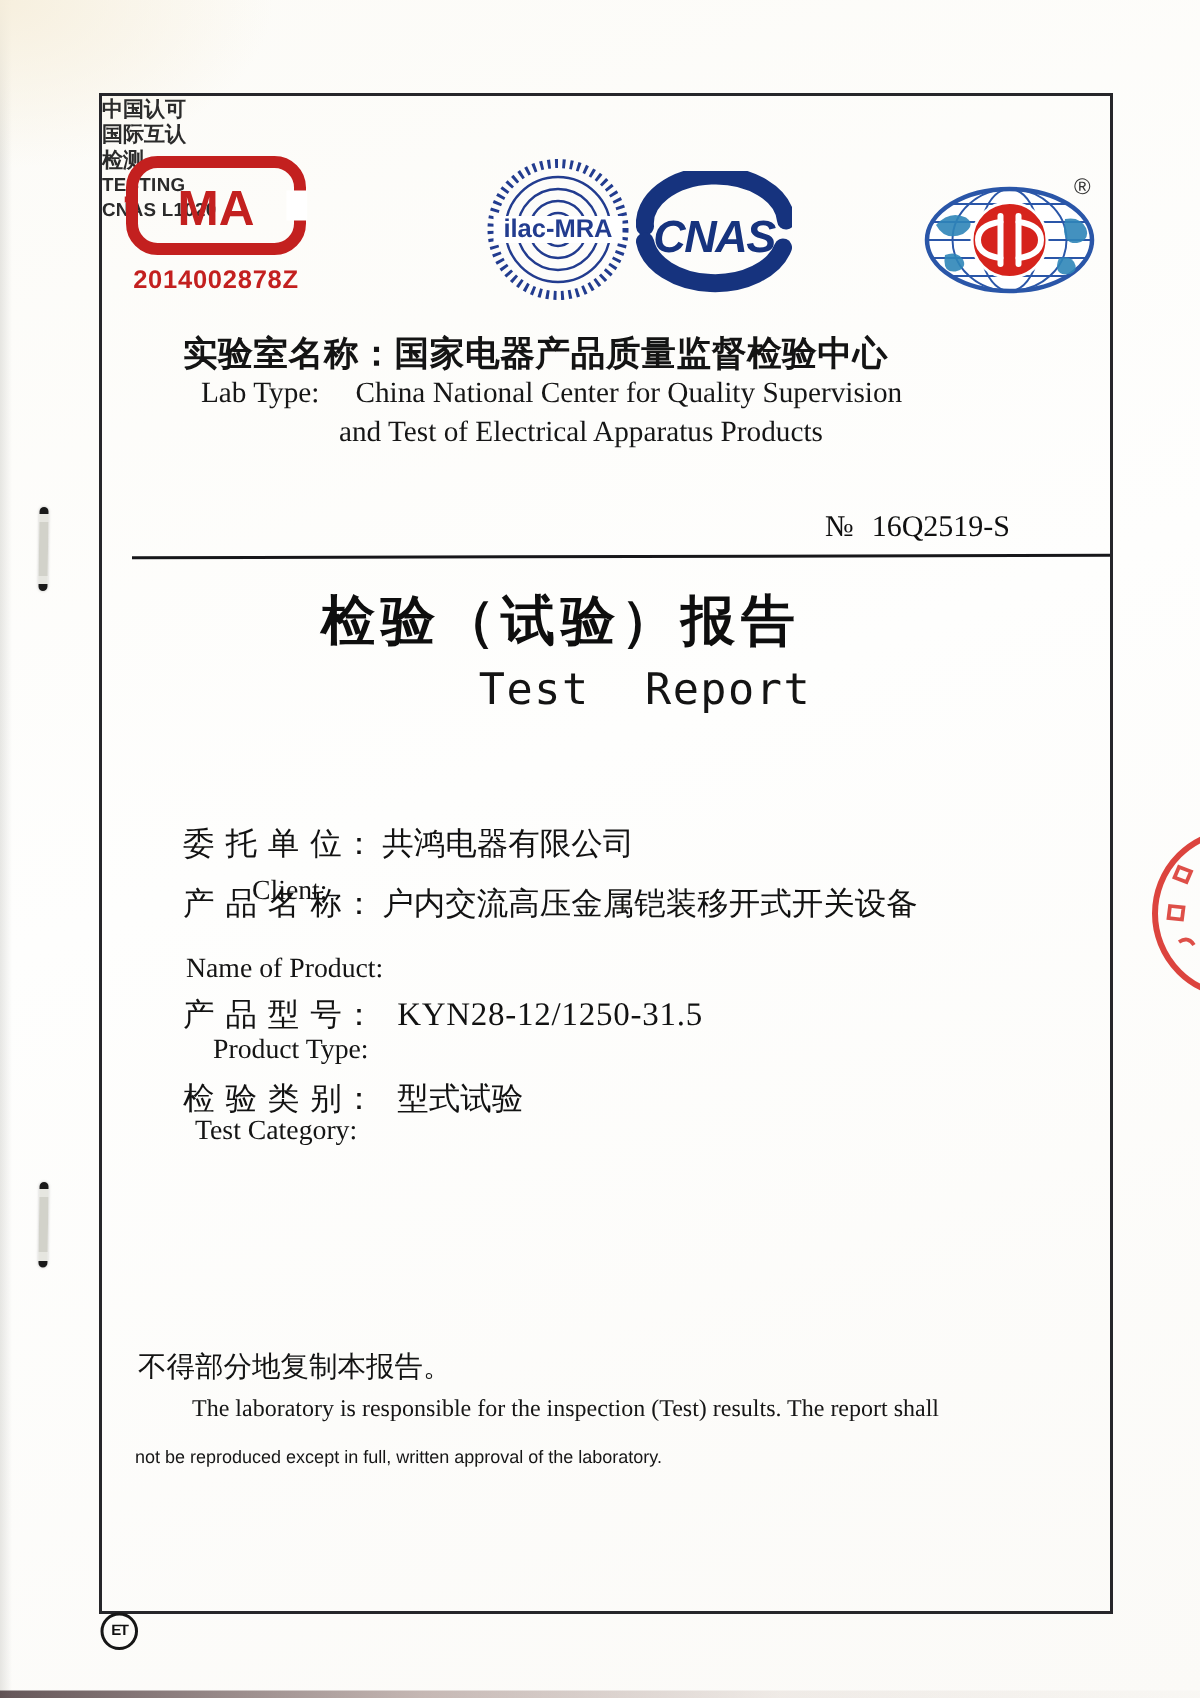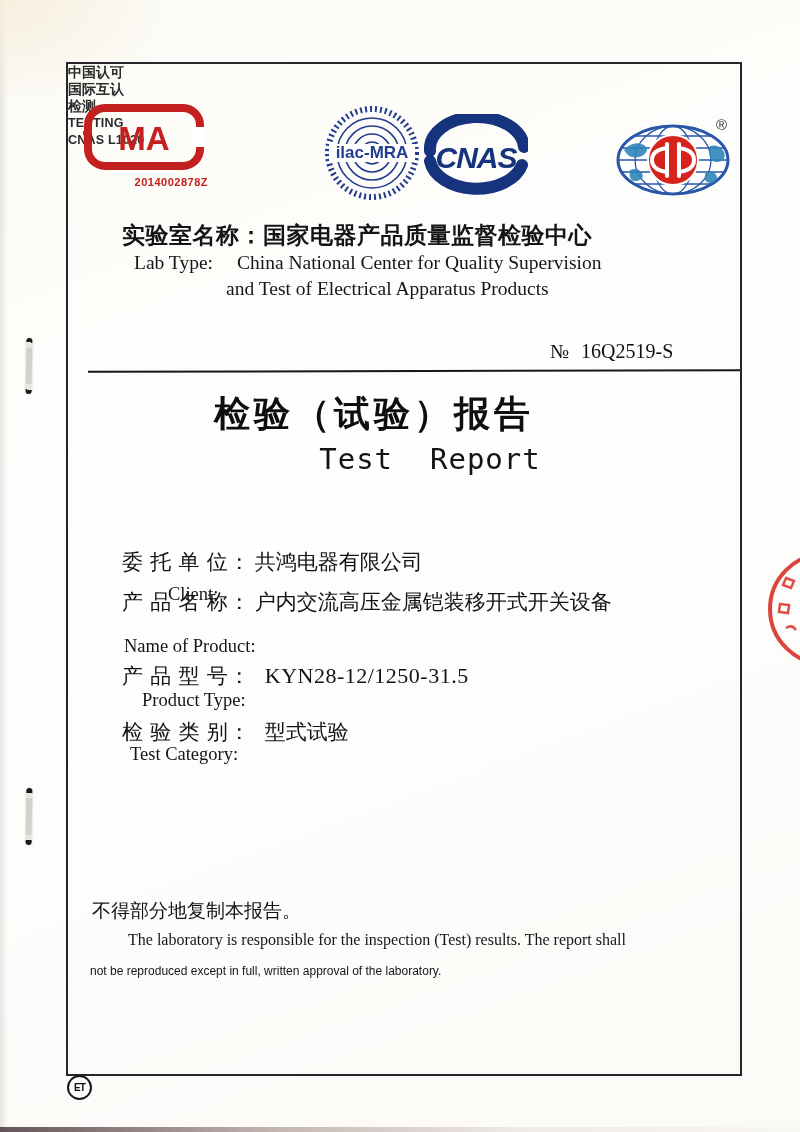--- a/index.html
+++ b/index.html
@@ -16,21 +16,21 @@
   
   .staple{position:absolute;width:6px;border-radius:3px;transform:rotate(.8deg);
     background:linear-gradient(180deg,#191919 0 8%,#e6e6e0 8% 18%,#d2d2ca 18% 82%,#e6e6e0 82% 92%,#191919 92% 100%);
     box-shadow:0 0 2px rgba(0,0,0,.25);}
   .staple.s1{left:26px;top:338px;height:56px;}
   .staple.s2{left:26px;top:788px;height:57px;}
 
   
   .logo{position:absolute;}
   .cma{left:12px;top:40px;width:128px;text-align:center;}
-  .cma-num{margin-top:2px;font-family:"Liberation Sans",sans-serif;font-weight:bold;color:#c3201f;font-size:11px;letter-spacing:.5px;text-align:right;}
+  .cma-num{margin-top:2px;font-family:"Liberation Sans",sans-serif;font-weight:bold;color:#c3201f;font-size:17px;letter-spacing:.5px;}
   .al{left:142px;top:36px;width:112px;text-align:center;}
   .al-cap{margin-top:0px;color:#c3201f;font-size:9.5px;font-weight:bold;font-family:"Liberation Sans",sans-serif;white-space:nowrap;}
   .ilac{left:256px;top:41px;}
   .cnas{left:356px;top:50px;}
   .accr{left:466px;top:46px;font-family:"Liberation Sans",sans-serif;font-weight:bold;color:#2b2b2b;font-size:14px;line-height:17px;}
   .accr .en{font-size:12.5px;letter-spacing:.2px;}
   .globe{left:546px;top:58px;}
   .rmark{position:absolute;left:648px;top:52px;font-size:15px;color:#333;font-family:"Liberation Sans",sans-serif;}
 
   

